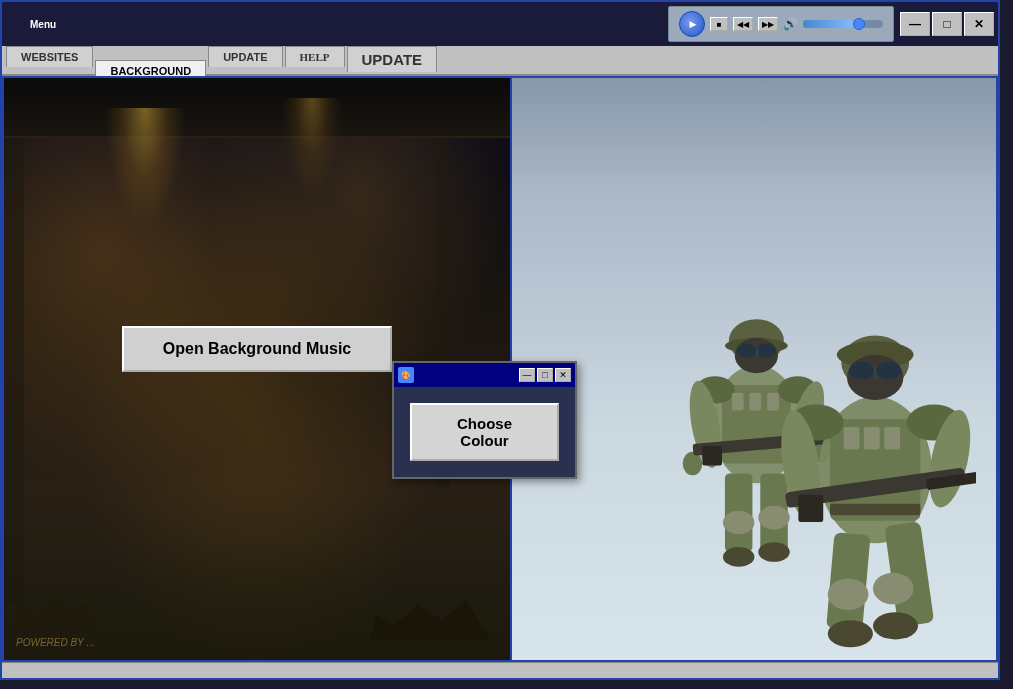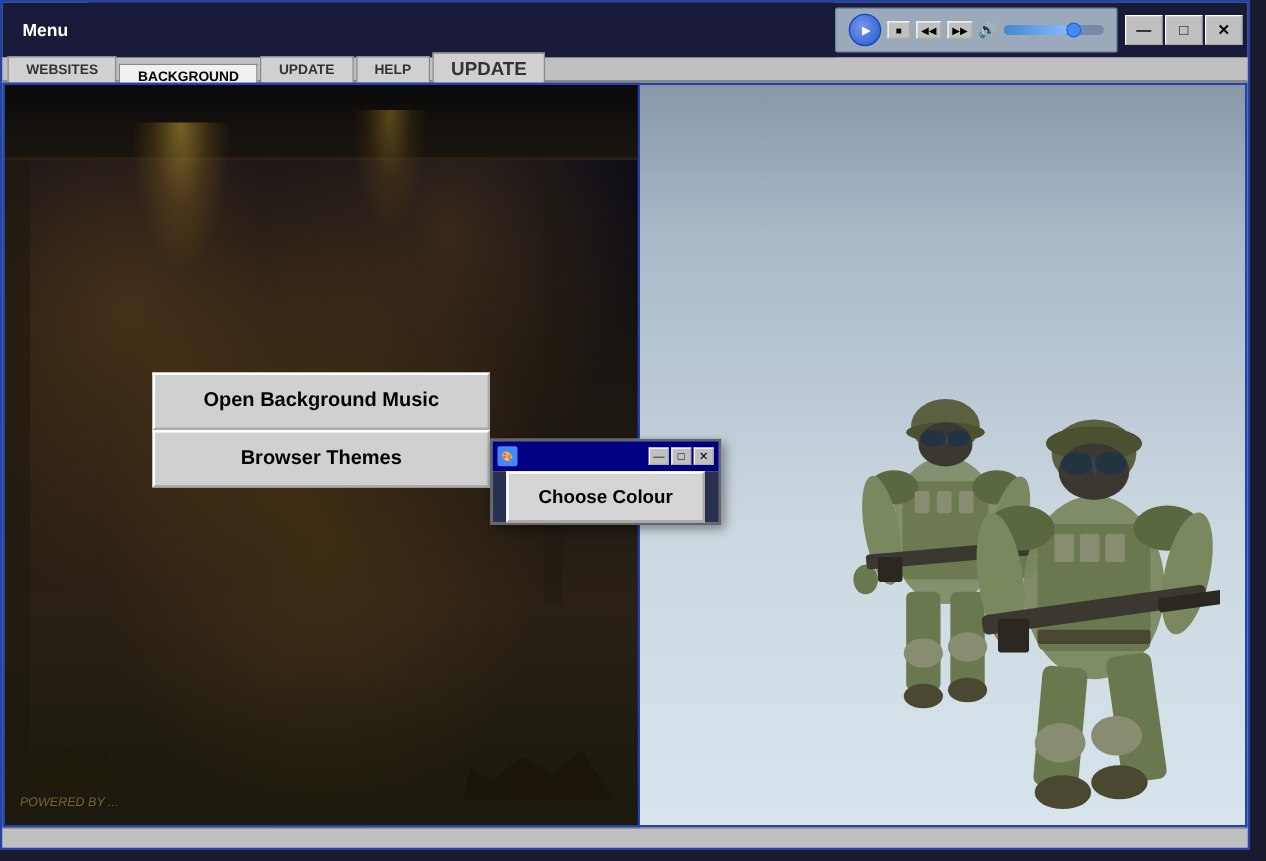--- a/index.html
+++ b/index.html
@@ -21,24 +21,24 @@
       height: 680px;
       border: 2px solid #2244aa;
       background: #c0c0c0;
       display: flex;
       flex-direction: column;
     }
 
     
     .tab-bar {
       display: flex;
-      align-items: center;
+      align-items: flex-start;
       background: #c0c0c0;
       padding: 0 4px;
-      height: 20px;
+      height: 30px;
       flex-shrink: 0;
       border-bottom: 2px solid #888;
     }
     .tab {
       padding: 4px 14px;
       background: #d0d0d0;
       border: 1px solid #888;
       border-bottom: none;
       cursor: pointer;
       font-size: 12px;
@@ -146,20 +146,21 @@
       background: #c0c0c0;
       border: 1px outset #ffffff;
       display: flex;
       align-items: center;
       justify-content: center;
       cursor: pointer;
       font-size: 9px;
       color: #000;
     }
     .dialog-content {
+      padding: 16px;
       background: #2a3050;
       display: flex;
       align-items: center;
       justify-content: center;
     }
     .choose-colour-btn {
       padding: 10px 24px;
       background: #d4d4d4;
       border: 2px outset #ffffff;
       cursor: pointer;
@@ -186,21 +187,21 @@
     }
   </style>
 </head>
 <body>
 
 <div class="main-window">
 
   <div style="display:flex; height:44px; background:#1a1a3a; flex-shrink:0; align-items:center;">
 
     <div style="padding:0 16px; display:flex; align-items:center; height:100%;">
-      <span style="color:#ffffff; font-size:14px; font-weight:bold;">Menu</span>
+      <span style="color:#ffffff; font-size:10px; font-weight:bold;margin-left:12px;">Menu</span>
     </div>
 
     <div style="flex:1; height:100%; display:flex; align-items:center; justify-content:flex-end; background:#1a1a3a;">
     </div>
 
     <div style="background:#9aaabb; border:1px solid #778899; padding:4px 10px; display:flex; align-items:center; gap:5px; margin-right:6px; border-radius:2px;">
       <div style="width:26px;height:26px;background:radial-gradient(circle at 40% 40%,#7799ee,#2255cc);border-radius:50%;display:flex;align-items:center;justify-content:center;cursor:pointer;border:1px solid #1144bb;">
         <span style="color:white;font-size:9px;margin-left:2px;">▶</span>
       </div>
       <div style="width:18px;height:14px;background:#c0c0c0;border:1px outset #fff;display:flex;align-items:center;justify-content:center;cursor:pointer;font-size:8px;">■</div>
@@ -217,21 +218,21 @@
       <div style="width:30px;height:24px;background:#c0c0c0;border:1px outset #fff;display:flex;align-items:center;justify-content:center;cursor:pointer;font-size:12px;font-weight:bold;">—</div>
       <div style="width:30px;height:24px;background:#c0c0c0;border:1px outset #fff;display:flex;align-items:center;justify-content:center;cursor:pointer;font-size:12px;font-weight:bold;">□</div>
       <div style="width:30px;height:24px;background:#c0c0c0;border:1px outset #fff;display:flex;align-items:center;justify-content:center;cursor:pointer;font-size:12px;font-weight:bold;">✕</div>
     </div>
   </div>
 
   <div class="tab-bar">
     <div class="tab" style="font-size:11px;">WEBSITES</div>
     <div class="tab active" style="font-size:11px;margin-top:14px;">BACKGROUND</div>
     <div class="tab" style="font-size:11px;">UPDATE</div>
-    <div class="tab" style="font-size:11px;">HELP</div>
+    <div class="tab" style="font-size:11px;font-family:Liberation Serif, serif;">HELP</div>
     <div class="tab" style="font-size:15px;">UPDATE</div>
   </div>
 
   <div class="main-content">
 
     <div class="left-panel">
       <div class="game-bg">
 
         <div style="position:absolute;top:0;left:0;right:0;height:60px;background:linear-gradient(180deg,#0a0a0a 0%,#1a1510 100%);border-bottom:2px solid #2a2010;"></div>
 
@@ -241,21 +242,20 @@
         <div style="position:absolute;bottom:0;left:0;right:0;height:120px;background:linear-gradient(180deg,transparent,rgba(30,25,10,0.6) 100%);"></div>
 
         <div style="position:absolute;bottom:30px;left:10px;width:80px;height:40px;background:rgba(30,25,10,0.7);clip-path:polygon(0 100%,10% 40%,30% 60%,50% 20%,70% 50%,90% 30%,100% 100%);"></div>
         <div style="position:absolute;bottom:20px;right:20px;width:120px;height:50px;background:rgba(25,20,8,0.8);clip-path:polygon(0 100%,5% 50%,20% 70%,40% 30%,60% 60%,80% 20%,100% 100%);"></div>
 
         <div style="position:absolute;top:60px;left:0;width:20px;height:80%;background:rgba(30,25,15,0.6);"></div>
         <div style="position:absolute;top:60px;right:60px;width:15px;height:60%;background:rgba(30,25,15,0.5);"></div>
 
         <div class="buttons-panel">
           <button class="action-btn">Open Background Music</button>
-          <button class="action-btn">Browser Themes</button>
         </div>
 
         <div class="game-watermark" style="font-size:10px;color:rgba(180,150,80,0.6);">POWERED BY ...</div>
       </div>
     </div>
 
     <div class="right-panel">
 
       <div style="position:absolute;top:0;left:0;right:0;bottom:0;background:linear-gradient(180deg,#8898a8 0%,#aab8c8 20%,#ccd8e0 60%,#d8e4ec 100%);"></div>
 

